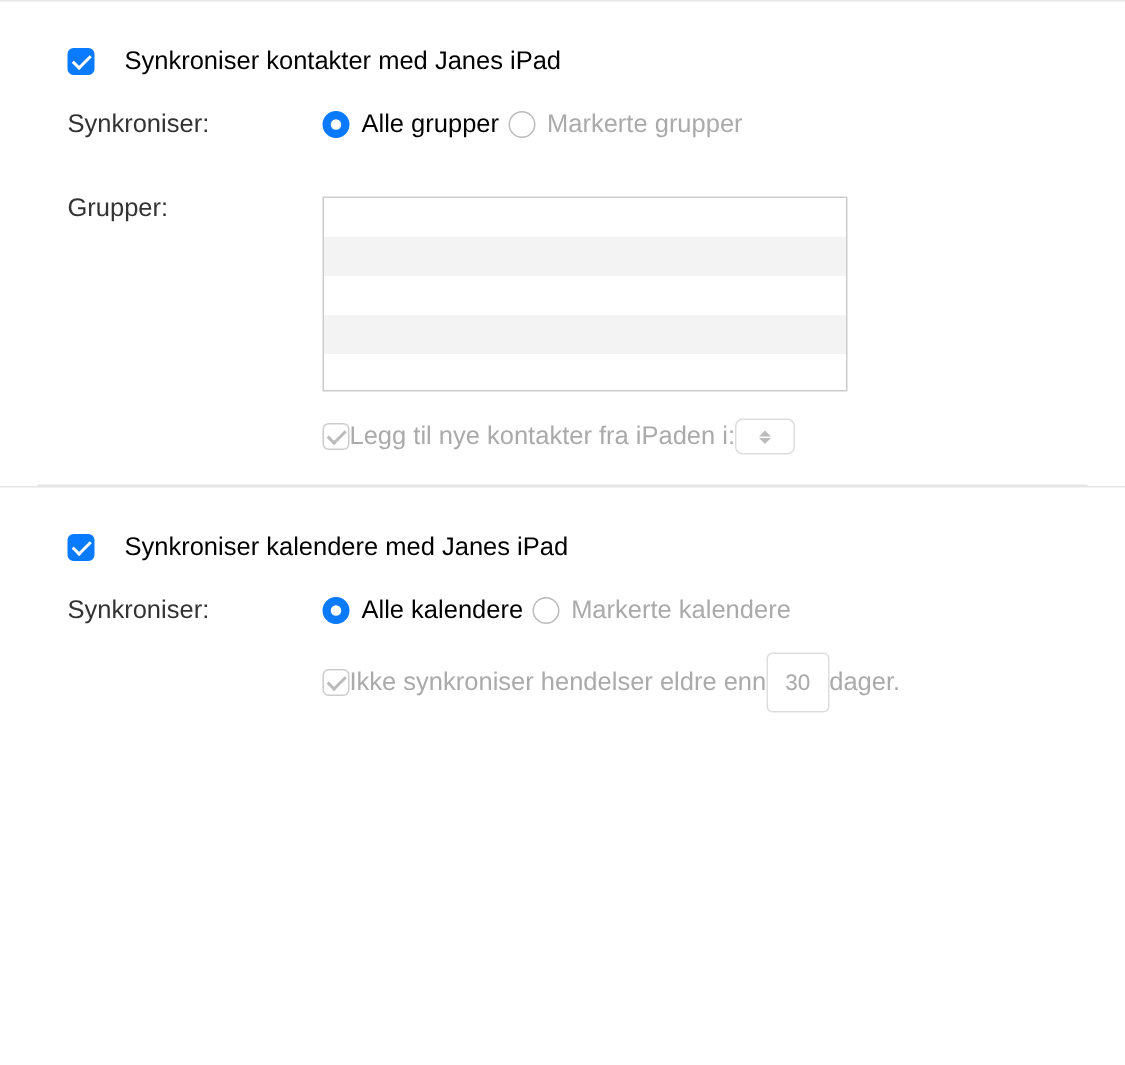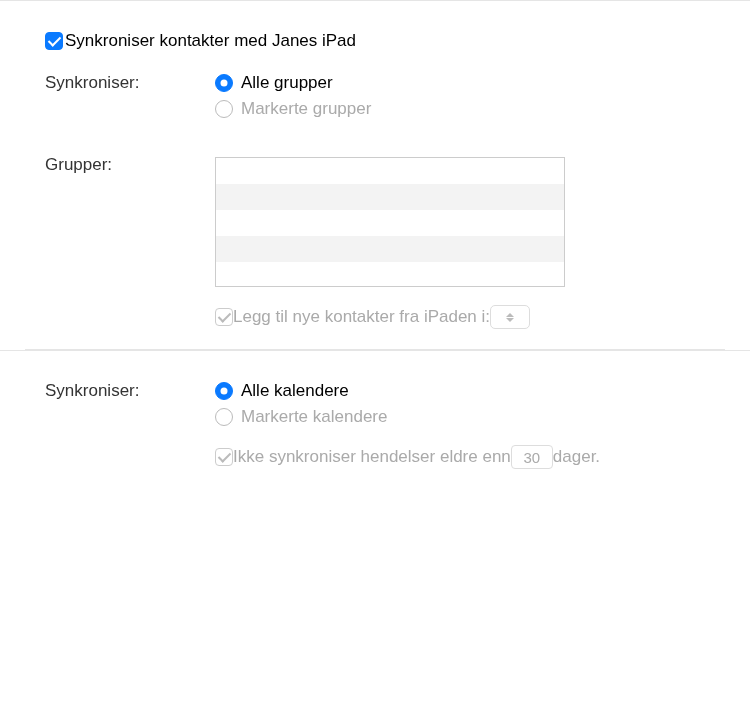--- a/index.html
+++ b/index.html
@@ -19,21 +19,21 @@
     .panel {
       border-top: 1px solid #e5e5e5;
       padding: 30px 45px 20px 45px;
     }
     .panel.first {
       border-top: 1px solid #e5e5e5;
     }
     .section-header {
       display: flex;
       align-items: center;
-      gap: 2px;
+      gap: 20px;
       margin-bottom: 22px;
     }
     .checkbox {
       width: 18px;
       height: 18px;
       border-radius: 4px;
       border: 1px solid #bbb;
       background: #fff;
       display: flex;
       align-items: center;
@@ -79,21 +79,21 @@
     .row-label {
       width: 170px;
       padding-right: 12px;
       color: #333;
       font-size: 17px;
       padding-top: 0px;
     }
     .row-content {
       flex: 1;
       display: flex;
-      flex-direction: column;
+      flex-direction: row;
       gap: 6px;
     }
     .radio-row {
       display: flex;
       align-items: center;
       gap: 8px;
     }
     .radio {
       width: 18px;
       height: 18px;
@@ -181,21 +181,21 @@
     .arrow-down {
       border-top: 4px solid #bbb;
     }
     .divider {
       height: 1px;
       background: #e5e5e5;
       margin: 0 25px;
     }
     .number-input {
       width: 42px;
-      height: 24px;
+      height: 40px;
       border: 1px solid #ddd;
       border-radius: 4px;
       text-align: center;
       font-size: 15px;
       color: #aaa;
       background: #fff;
       display: flex;
       align-items: center;
       justify-content: center;
     }
@@ -250,20 +250,24 @@
         <div class="arrow-up"></div>
         <div class="arrow-down"></div>
       </div>
     </div>
   </div>
 </div>
 
 <div class="divider"></div>
 
 <div class="panel">
+  <div class="section-header">
+    <div class="checkbox checked"></div>
+    <div class="section-title">Synkroniser kalendere med Janes iPad</div>
+  </div>
 
   <div class="row">
     <div class="row-label">Synkroniser:</div>
     <div class="row-content">
       <div class="radio-row">
         <div class="radio selected"></div>
         <div class="radio-label">Alle kalendere</div>
       </div>
       <div class="radio-row">
         <div class="radio"></div>

